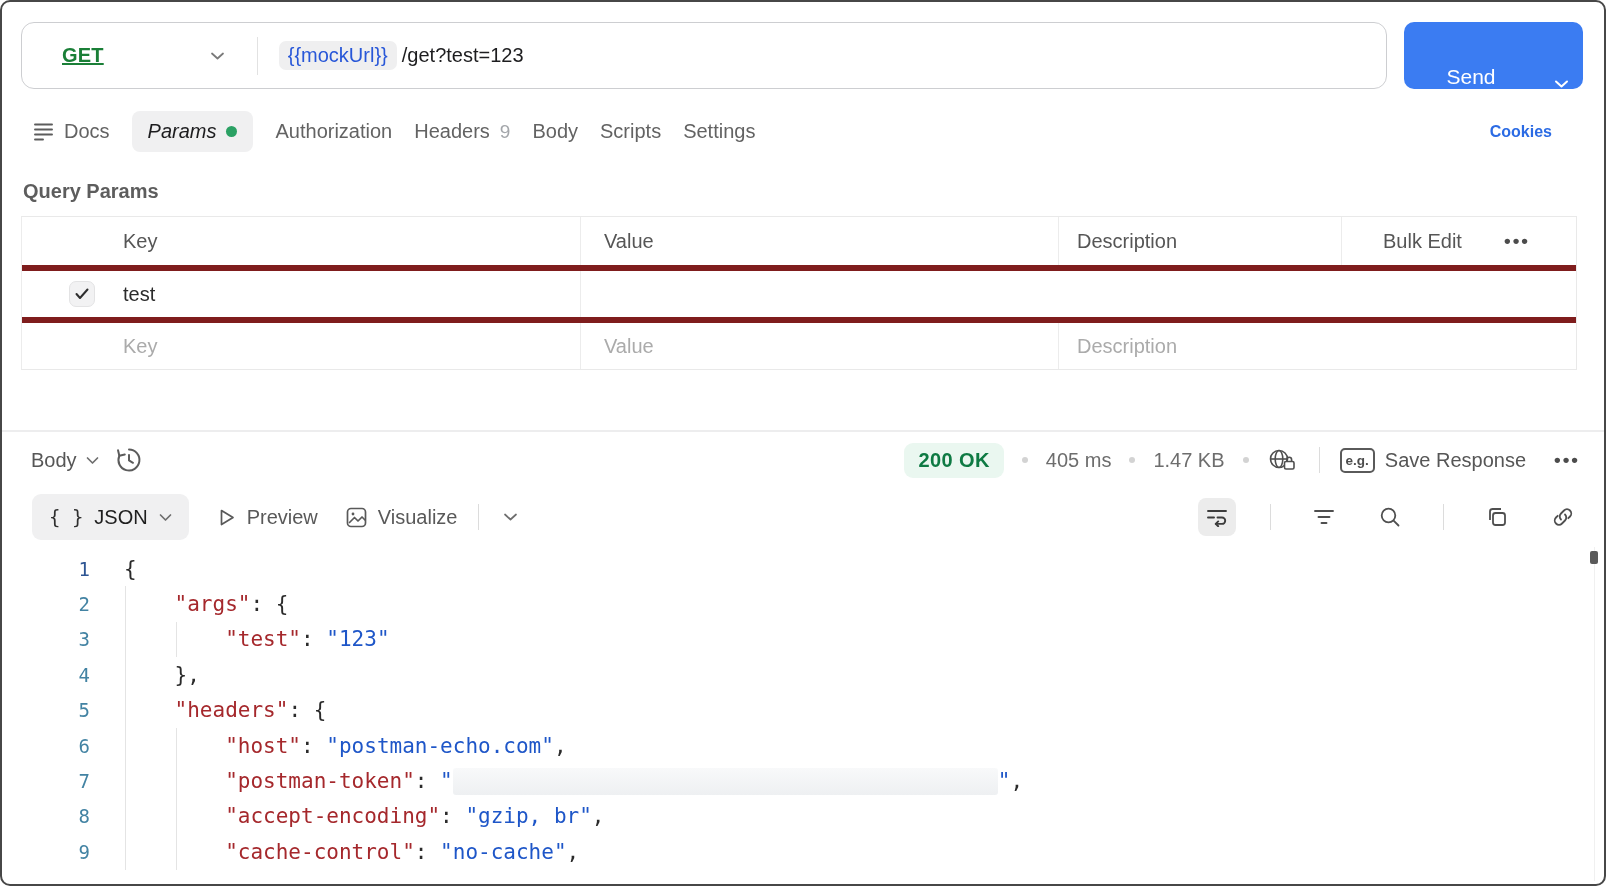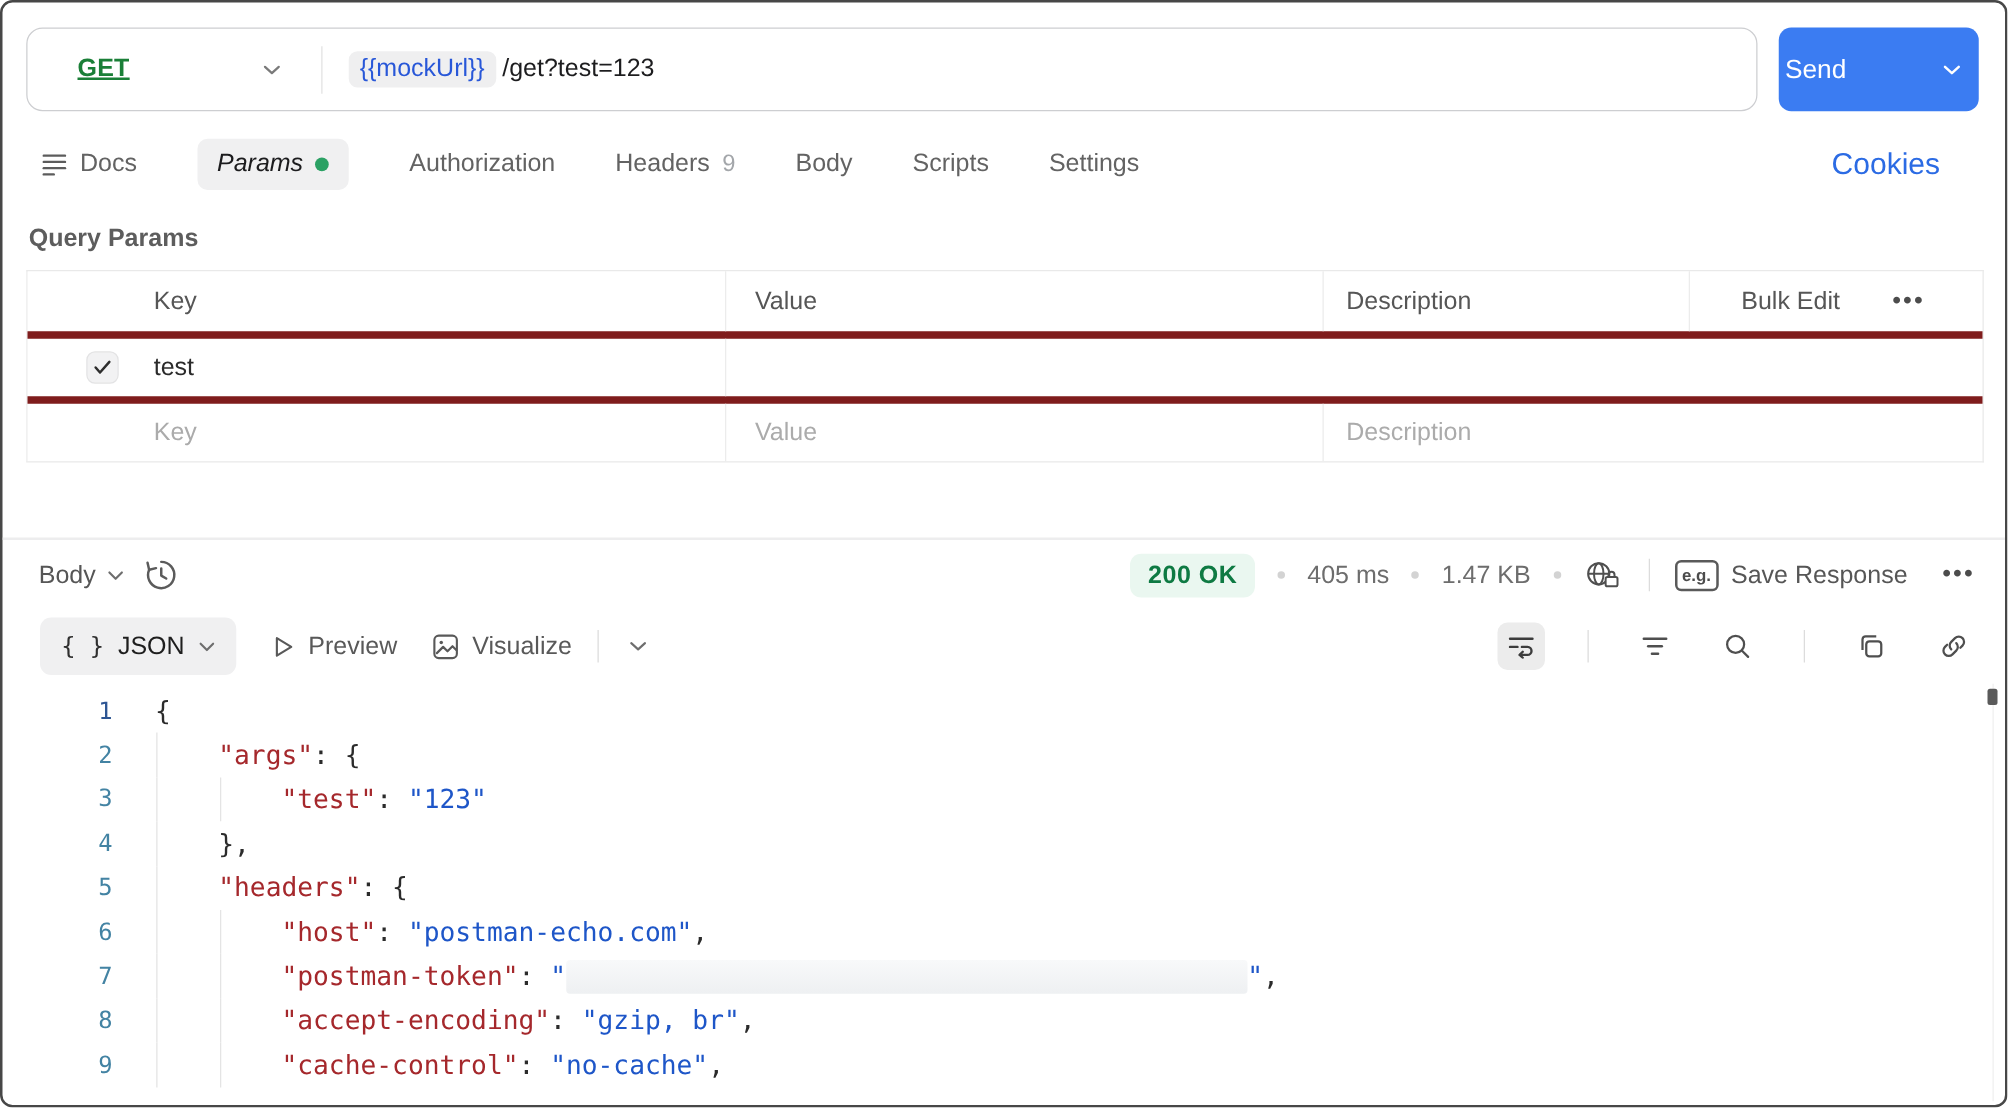--- a/index.html
+++ b/index.html
@@ -21,40 +21,40 @@
   .method { color: var(--method-green,#1A7F37); font-size:20px; font-weight:600; letter-spacing:.2px;text-decoration:underline; }
   .url-chev { margin-left:106px; }
   .url-vdiv { width:1px; height:38px; background:#e2e2e2; margin:0 21px 0 32px; }
   .var-pill {
     background:#efeff0; border-radius:7px; padding:3px 9px;
     color:#2857D8; font-size:20px;
   }
   .url-path { color:#1d1d1f; font-size:20px; margin-left:5px; }
 
   .send-btn {
-    width:160px; border-radius:10px; background: var(--accent-blue,#3B7CF2);
-    display:flex; align-items:center; cursor:pointer; border:none;gap:28px;
+    width:179px; border-radius:10px; background: var(--accent-blue,#3B7CF2);
+    display:flex; align-items:flex-end; cursor:pointer; border:none;
   }
   .send-label { flex:1; display:flex; align-items:center; justify-content:center;
     color:#fff; font-size:21px; font-weight:500; }
   .send-div { width:1px; background:rgba(20,60,150,.35); margin:0; }
   .send-chev { width:44px; display:flex; align-items:center; justify-content:center; }
 
   
-  .tabs-row { display:flex; align-items:center; height:53px; margin-top:16px; padding:0 52px 0 31px; gap:48px; }
+  .tabs-row { display:flex; align-items:center; height:53px; margin-top:16px; padding:0 52px 0 31px; gap:22px; }
   .tab { display:flex; align-items:center; gap:10px; color:#636363; font-size:20px; cursor:pointer; white-space:nowrap; }
   .tab .badge { color:#a3a6aa; font-size:19px; }
   .tab.active { background:#f0f0f1; border-radius:8px; padding:9px 16px; color:#1c1c1e; font-weight:500;font-style:italic; }
   .tab .dot { width:11px; height:11px; border-radius:50%; background: var(--params-dot,#2BA164); }
   .tabs-spacer { flex:1; }
-  .cookies-link { color: var(--link-blue,#2B6BE4); font-size:24px; cursor:pointer; }
+  .cookies-link { color: var(--link-blue,#2B6BE4); font-size:16px; cursor:pointer;font-weight:bold; }
 
   
   .qp-title { margin:22px 0 13px 21px; color:#5d5d5d; font-size:20px; font-weight:600; }
-  .qp-table { margin:0 17px 0 19px; border:1px solid #e9e9e9; border-left:1px solid #ececec; }
+  .qp-table { margin:0 27px 0 19px; border:1px solid #e9e9e9; border-left:1px solid #ececec; }
   .qp-row { display:flex; align-items:stretch; }
   .qp-row + .qp-row { border-top:6px solid #7f1d1d; }
   .qp-head { height:48px; }
   .qp-body-row { height:52px; }
   .cell { display:flex; align-items:center; font-size:20px; color:#2b2b2b; }
   .c-check { width:101px; justify-content:flex-start; padding-left:47px; }
   .c-key   { width:457px; }
   .c-value { width:478px; border-left:1px solid #ececec; padding-left:23px; }
   .c-desc  { flex:1; border-left:1px solid #ececec; padding-left:18px; }
   .c-bulk  { width:235px; justify-content:space-between; padding:0 46px 0 41px; }

